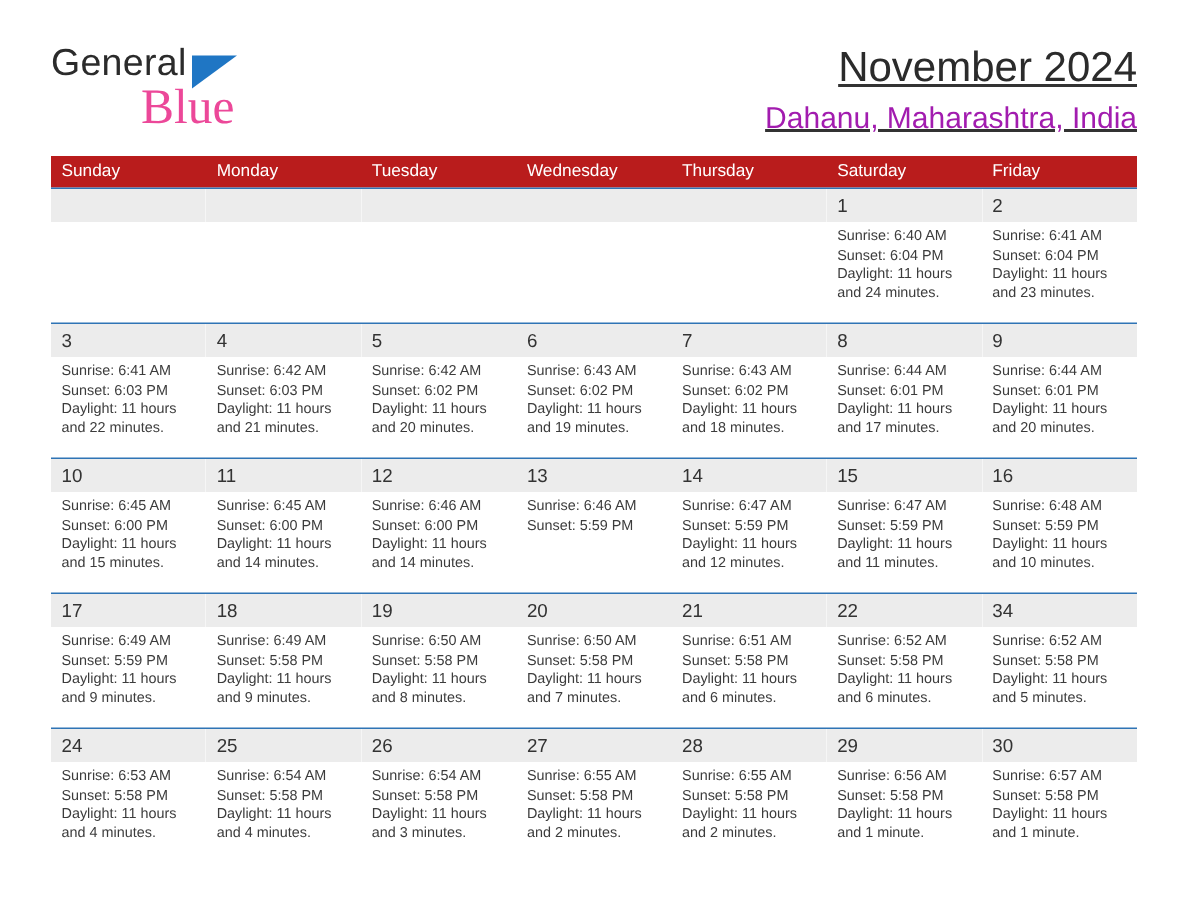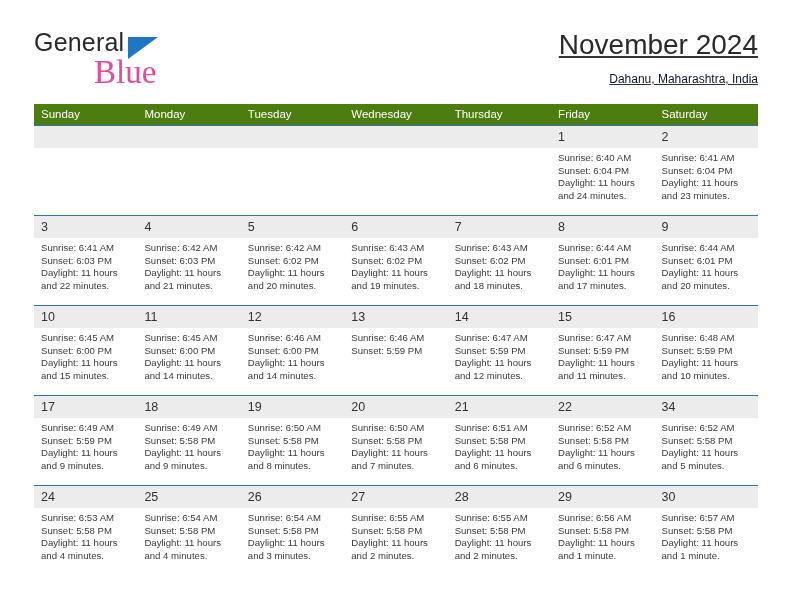--- a/index.html
+++ b/index.html
@@ -71,37 +71,37 @@
     text-decoration: underline;
   }
   .cal-title {
     font-size: 28px;
     font-weight: normal;
     color: #2b2b2b;
     line-height: 34px;
     white-space: nowrap;
   }
   .cal-subtitle {
-    font-size: 12px;
-    color: #0f172a;
+    font-size: 20px;
+    color: #a21caf;
     line-height: 22px;
     margin-top: 6px;
     white-space: nowrap;
   }
 
   
   .calendar {
     position: absolute;
     left: 34px;
     top: 104px;
     width: 724px;
   }
   .weekday-row {
     display: flex;
-    background: #4d7c0f;
+    background: #b91c1c;
     height: 21px;
   }
   .weekday {
     flex: 1 1 0;
     color: #ffffff;
     font-size: 11.5px;
     line-height: 21px;
     padding-left: 7px;
     box-sizing: border-box;
     white-space: nowrap;
@@ -168,22 +168,22 @@
   </div>
 
   <div class="calendar">
 
     <div class="weekday-row">
       <div class="weekday">Sunday</div>
       <div class="weekday">Monday</div>
       <div class="weekday">Tuesday</div>
       <div class="weekday">Wednesday</div>
       <div class="weekday">Thursday</div>
+      <div class="weekday">Saturday</div>
       <div class="weekday">Friday</div>
-      <div class="weekday">Saturday</div>
     </div>
 
     <div class="week-row">
       <div class="day-cell empty">
         <div class="day-number"></div>
         <div class="day-info">
           <div></div>
           <div></div>
           <div class="daylight"></div>
         </div>

